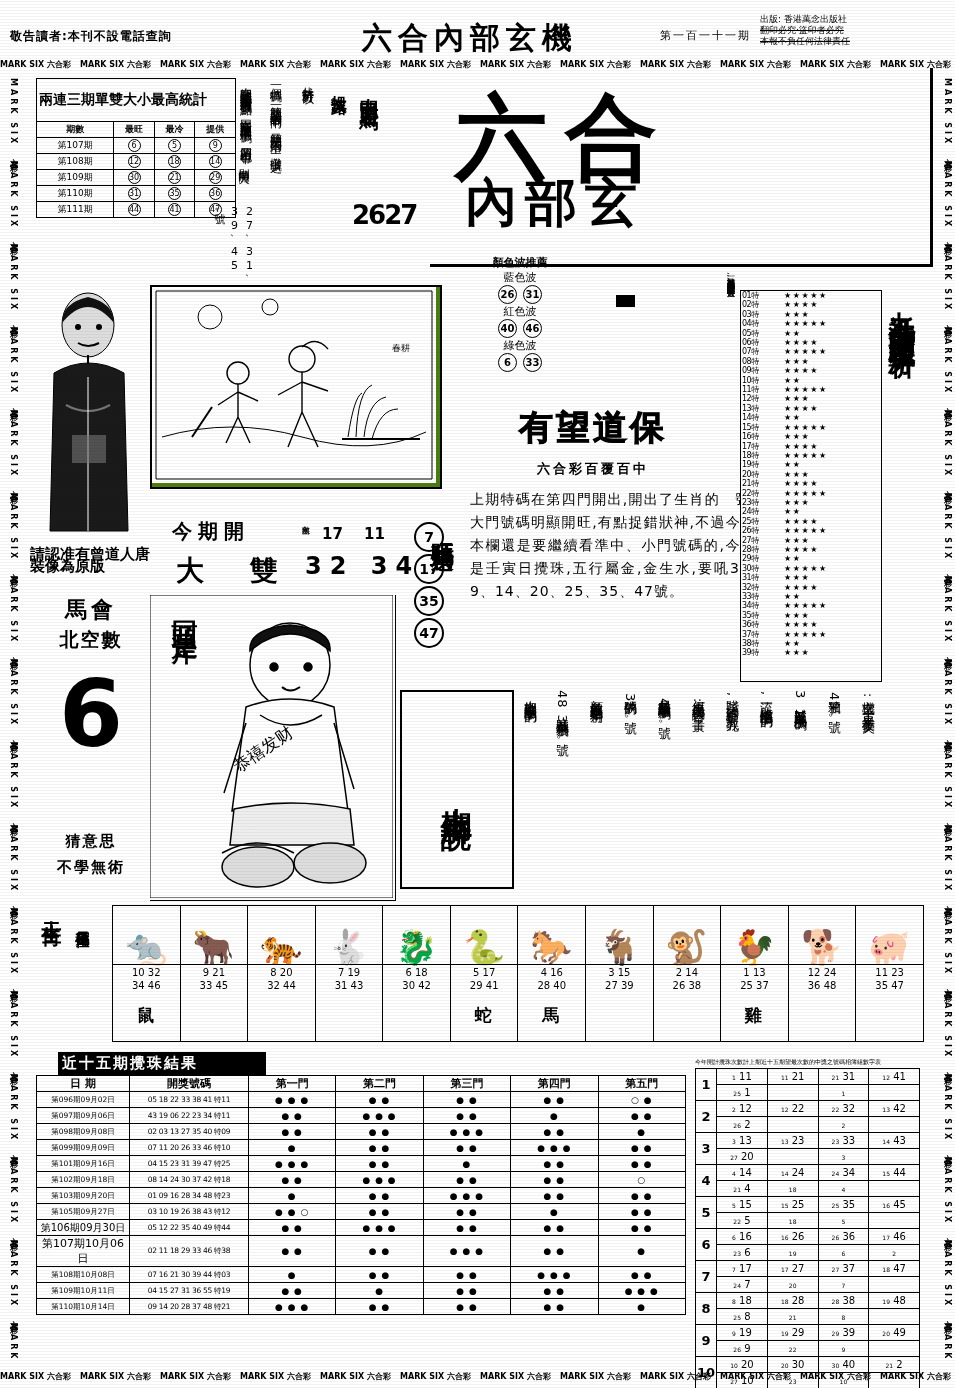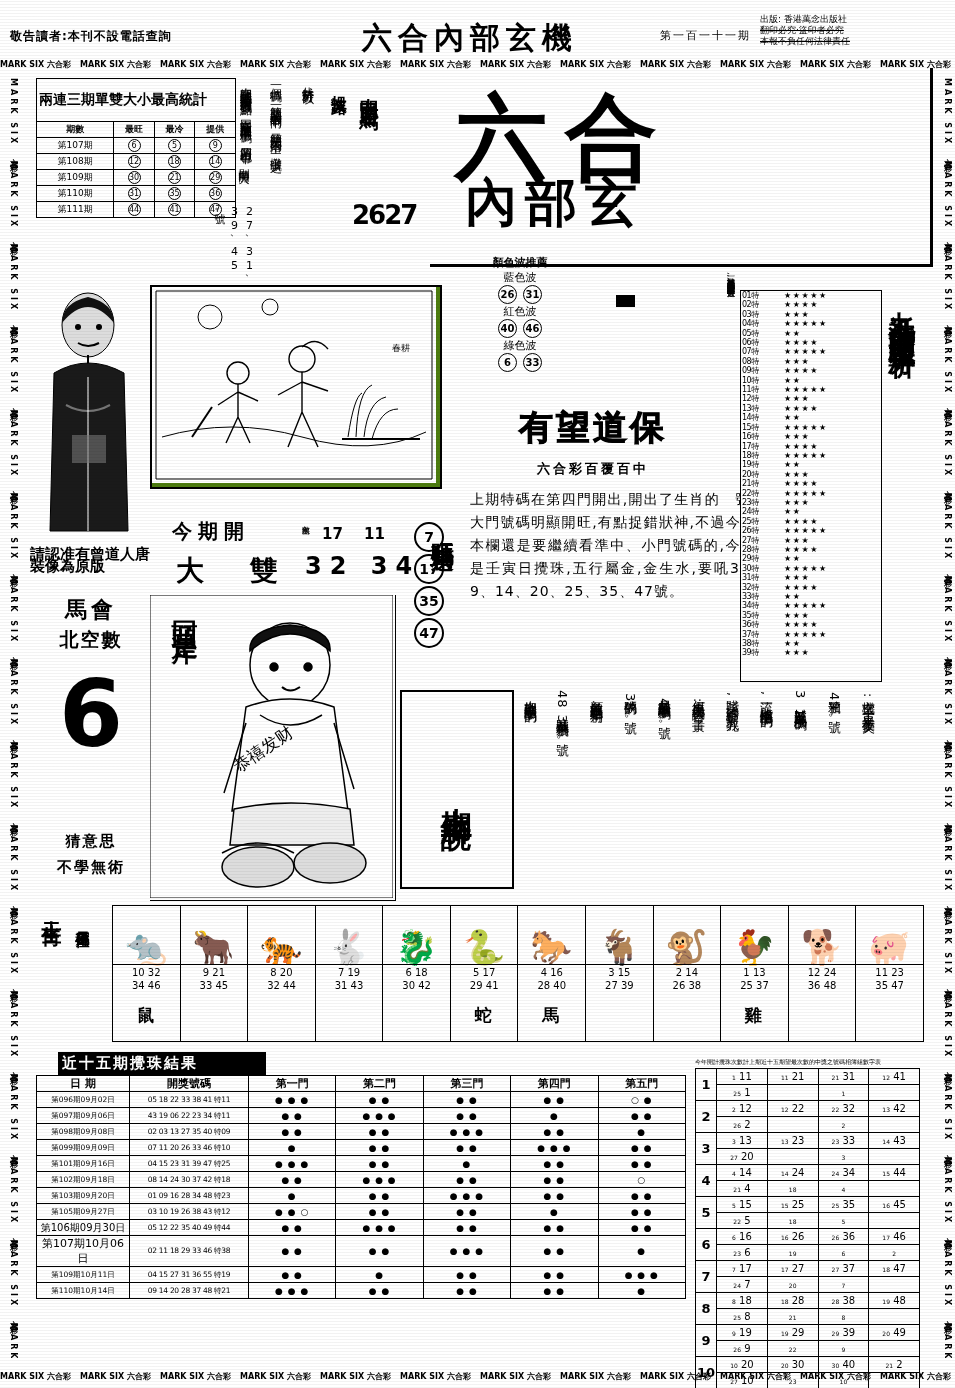--- a/index.html
+++ b/index.html
@@ -725,20 +725,29 @@
           <tr>
             <td style="font-size:11px">第107期10月06日</td>
             <td class="ballrow">02 11 18 29 33 46 特38</td>
             <td class="dotcell">● ●</td>
             <td class="dotcell">● ●</td>
             <td class="dotcell">● ● ●</td>
             <td class="dotcell">● ●</td>
             <td class="dotcell">●</td>
           </tr>
           <tr>
+            <td style="font-size:7.5px">第108期10月08日</td>
+            <td class="ballrow">07 16 21 30 39 44 特03</td>
+            <td class="dotcell">●</td>
+            <td class="dotcell">● ●</td>
+            <td class="dotcell">● ●</td>
+            <td class="dotcell">● ● ●</td>
+            <td class="dotcell">● ●</td>
+          </tr>
+          <tr>
             <td style="font-size:7.5px">第109期10月11日</td>
             <td class="ballrow">04 15 27 31 36 55 特19</td>
             <td class="dotcell">● ●</td>
             <td class="dotcell">●</td>
             <td class="dotcell">● ●</td>
             <td class="dotcell">● ●</td>
             <td class="dotcell">● ● ●</td>
           </tr>
           <tr>
             <td style="font-size:7.5px">第110期10月14日</td>

